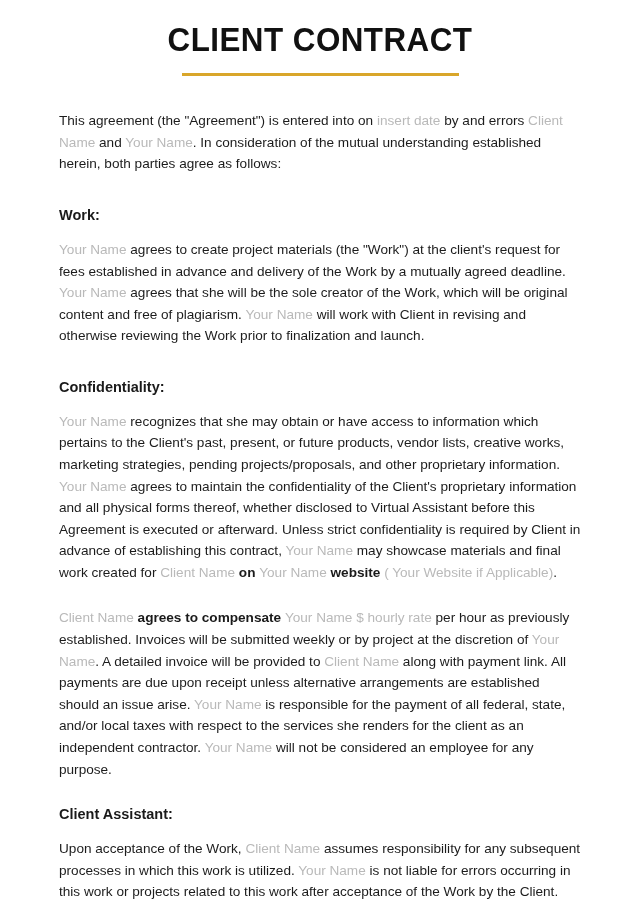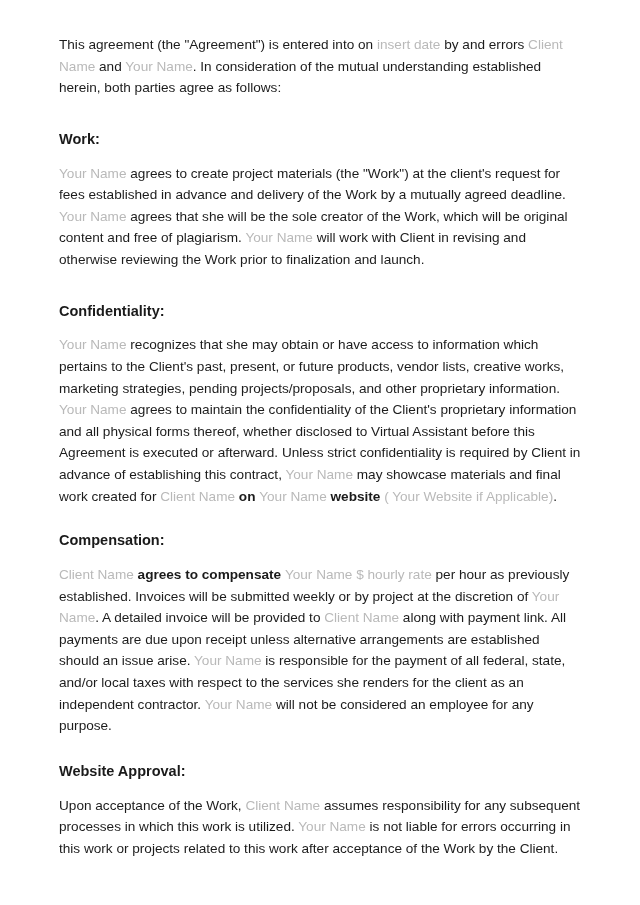--- a/index.html
+++ b/index.html
@@ -79,43 +79,46 @@
   .block-intro { margin-bottom: 31px; }
   .block-work { margin-bottom: 31px; }
   .block-conf { margin-bottom: 24px; }
   .block-comp { margin-bottom: 25px; }
 </style>
 </head>
 <body>
 
 <div class="page">
 
+  <div class="doc-header">
+    <h1 class="doc-title">CLIENT CONTRACT</h1>
+    <div class="title-rule"></div>
+  </div>
 
   <div class="content">
 
     <div class="block-intro">
       <p class="para">
         <span>This agreement (the "Agreement") is entered into on </span><span class="ph">insert date</span><span> by and errors </span><span class="ph">Client Name</span><span> and </span><span class="ph">Your Name</span><span>. In consideration of the mutual understanding established herein, both parties agree as follows:</span>
       </p>
     </div>
 
     <div class="block-work">
       <h2 class="section-heading">Work:</h2>
       <p class="para"><span class="ph">Your Name</span><span> agrees to create project materials (the "Work") at the client's request for fees established in advance and delivery of the Work by a mutually agreed deadline. </span><span class="ph">Your Name</span><span> agrees that she will be the sole creator of the Work, which will be original content and free of plagiarism. </span><span class="ph">Your Name</span><span> will work with Client in revising and otherwise reviewing the Work prior to finalization and launch.</span></p>
     </div>
 
     <div class="block-conf">
       <h2 class="section-heading">Confidentiality:</h2>
       <p class="para"><span class="ph">Your Name</span><span> recognizes that she may obtain or have access to information which pertains to the Client's past, present, or future products, vendor lists, creative works, marketing strategies, pending projects/proposals, and other proprietary information. </span><span class="ph">Your Name</span><span> agrees to maintain the confidentiality of the Client's proprietary information and all physical forms thereof, whether disclosed to Virtual Assistant before this Agreement is executed or afterward. Unless strict confidentiality is required by Client in advance of establishing this contract, </span><span class="ph">Your Name</span><span> may showcase materials and final work created for </span><span class="ph">Client Name</span><span class="bold"> on </span><span class="ph">Your Name</span><span class="bold"> website</span><span class="ph"> ( Your Website if Applicable)</span><span>.</span></p>
     </div>
 
     <div class="block-comp">
-      <h2 class="section-heading">Compensation:</h2>
       <p class="para"><span class="ph">Client Name</span><span class="bold"> agrees to compensate </span><span class="ph">Your Name $ hourly rate</span><span> per hour as previously established. Invoices will be submitted weekly or by project at the discretion of </span><span class="ph">Your Name</span><span>. A detailed invoice will be provided to </span><span class="ph">Client Name</span><span> along with payment link. All payments are due upon receipt unless alternative arrangements are established should an issue arise. </span><span class="ph">Your Name</span><span> is responsible for the payment of all federal, state, and/or local taxes with respect to the services she renders for the client as an independent contractor. </span><span class="ph">Your Name</span><span> will not be considered an employee for any purpose.</span></p>
     </div>
 
     <div class="block-approval">
-      <h2 class="section-heading">Website Approval:</h2>
+      <h2 class="section-heading">Client Assistant:</h2>
       <p class="para"><span>Upon acceptance of the Work, </span><span class="ph">Client Name</span><span> assumes responsibility for any subsequent processes in which this work is utilized. </span><span class="ph">Your Name</span><span> is not liable for errors occurring in this work or projects related to this work after acceptance of the Work by the Client.</span></p>
     </div>
 
   </div>
 </div>
 
 </body></html>

